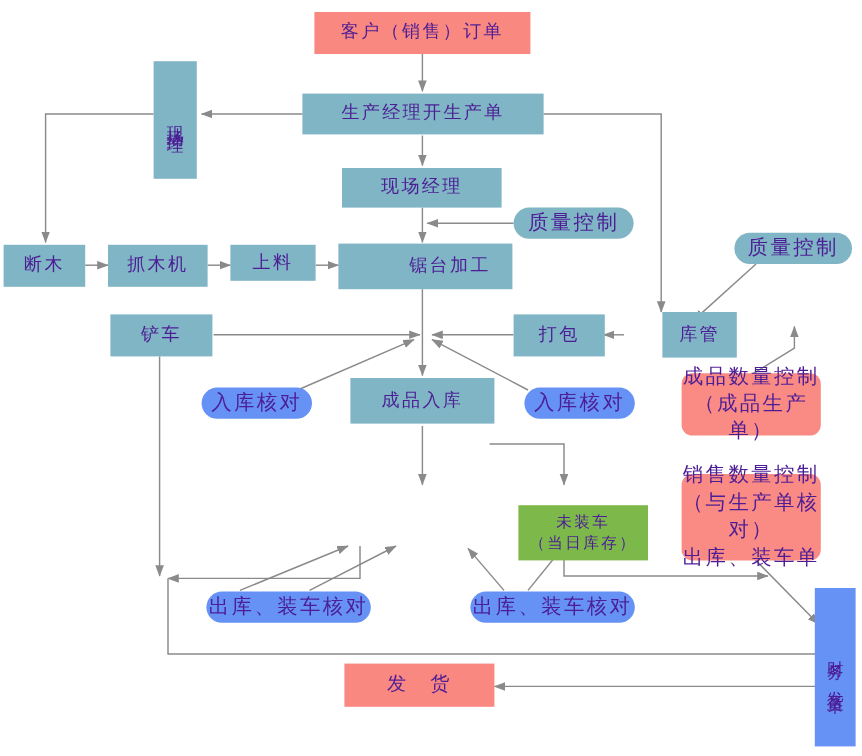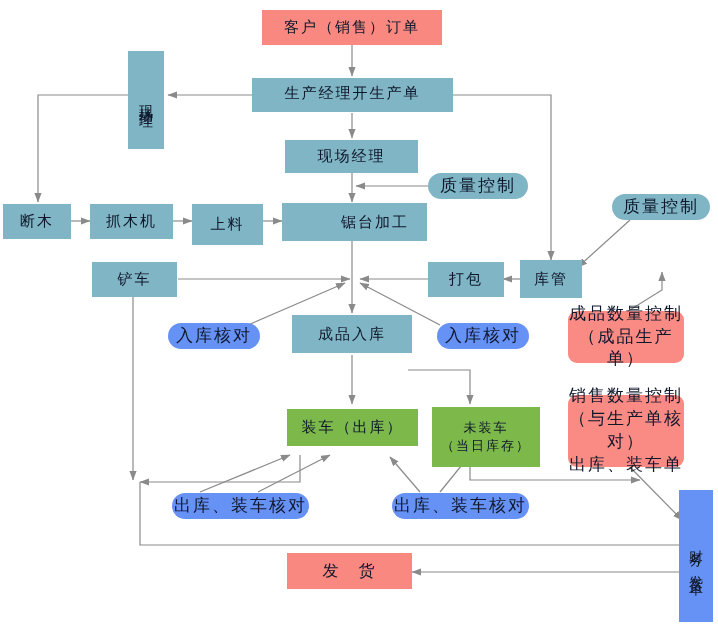--- a/index.html
+++ b/index.html
@@ -25,21 +25,21 @@
     height: 630px;
     pointer-events: none;
   }
   .node {
     position: absolute;
     box-sizing: border-box;
     display: flex;
     align-items: center;
     justify-content: center;
     text-align: center;
-    color: #0f172a;
+    color: #4c1d95;
     letter-spacing: 2px;
     line-height: 1.35;
     white-space: pre-line;
   }
   .rect {
     border-radius: 0;
   }
   .pill {
     border-radius: 13px;
   }
@@ -161,37 +161,37 @@
   </div>
 
   <div class="node rect teal fs15" style="left:3px; top:204px; width:68px; height:35px;">
     <span>断木</span>
   </div>
 
   <div class="node rect teal fs15" style="left:90px; top:204px; width:83px; height:35px;">
     <span>抓木机</span>
   </div>
 
-  <div class="node rect teal fs15" style="left:192px; top:204px; width:71px; height:41px;">
+  <div class="node rect teal fs15" style="left:192px; top:204px; width:71px; height:30px;">
     <span>上料</span>
   </div>
 
   <div class="node rect teal fs15" style="left:282px; top:203px; width:145px; height:38px;padding-left:41px;">
     <span>锯台加工</span>
   </div>
 
   <div class="node rect teal fs15" style="left:428px; top:262px; width:76px; height:35px;">
     <span>打包</span>
   </div>
 
   <div class="node rect teal fs15" style="left:92px; top:262px; width:85px; height:35px;">
     <span>铲车</span>
   </div>
 
-  <div class="node rect teal fs15" style="left:520px; top:260px; width:62px; height:38px;justify-content:center;">
+  <div class="node rect teal fs15" style="left:552px; top:260px; width:62px; height:38px;justify-content:center;">
     <span>库管</span>
   </div>
 
   <div class="node pill blue fs12" style="left:168px; top:323px; width:92px; height:26px;">
     <span>入库核对</span>
   </div>
 
   <div class="node rect teal fs15" style="left:292px; top:315px; width:120px; height:38px;">
     <span>成品入库</span>
   </div>
@@ -204,25 +204,22 @@
     <span>成品数量控制
 （成品生产单）</span>
   </div>
 
   <div class="node round salmon-soft fs12" style="left:568px; top:395px; width:116px; height:72px;">
     <span>销售数量控制
 （与生产单核对）
 出库、装车单</span>
   </div>
 
-  <div class="node rect green fs15" style="left:287px; top:409px; width:131px; height:37px;">
-    <span>装车（出库）</span>
-  </div>
-
-  <div class="node rect green fs13" style="left:432px; top:407px; width:108px; height:60px;font-family:Liberation Serif, serif;">
+
+  <div class="node rect green fs13" style="left:432px; top:421px; width:108px; height:46px;font-family:Liberation Serif, serif;">
     <span>未装车
 （当日库存）</span>
   </div>
 
   <div class="node pill blue fs12" style="left:172px; top:493px; width:137px; height:26px;">
     <span>出库、装车核对</span>
   </div>
 
   <div class="node pill blue fs12" style="left:392px; top:493px; width:137px; height:26px;">
     <span>出库、装车核对</span>

